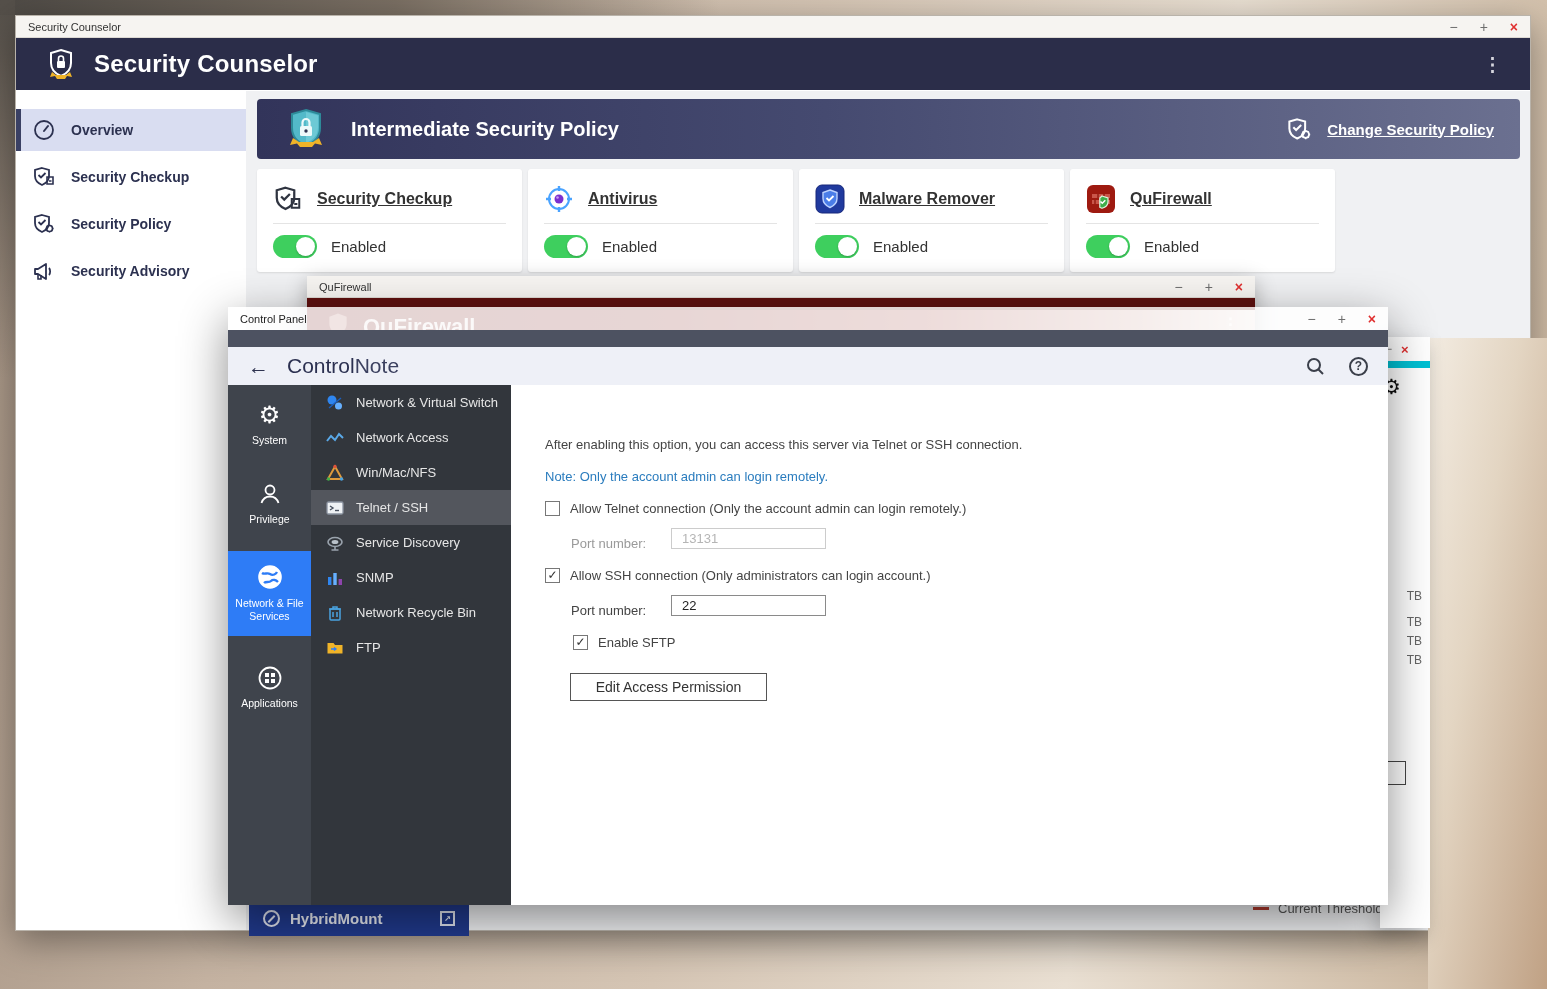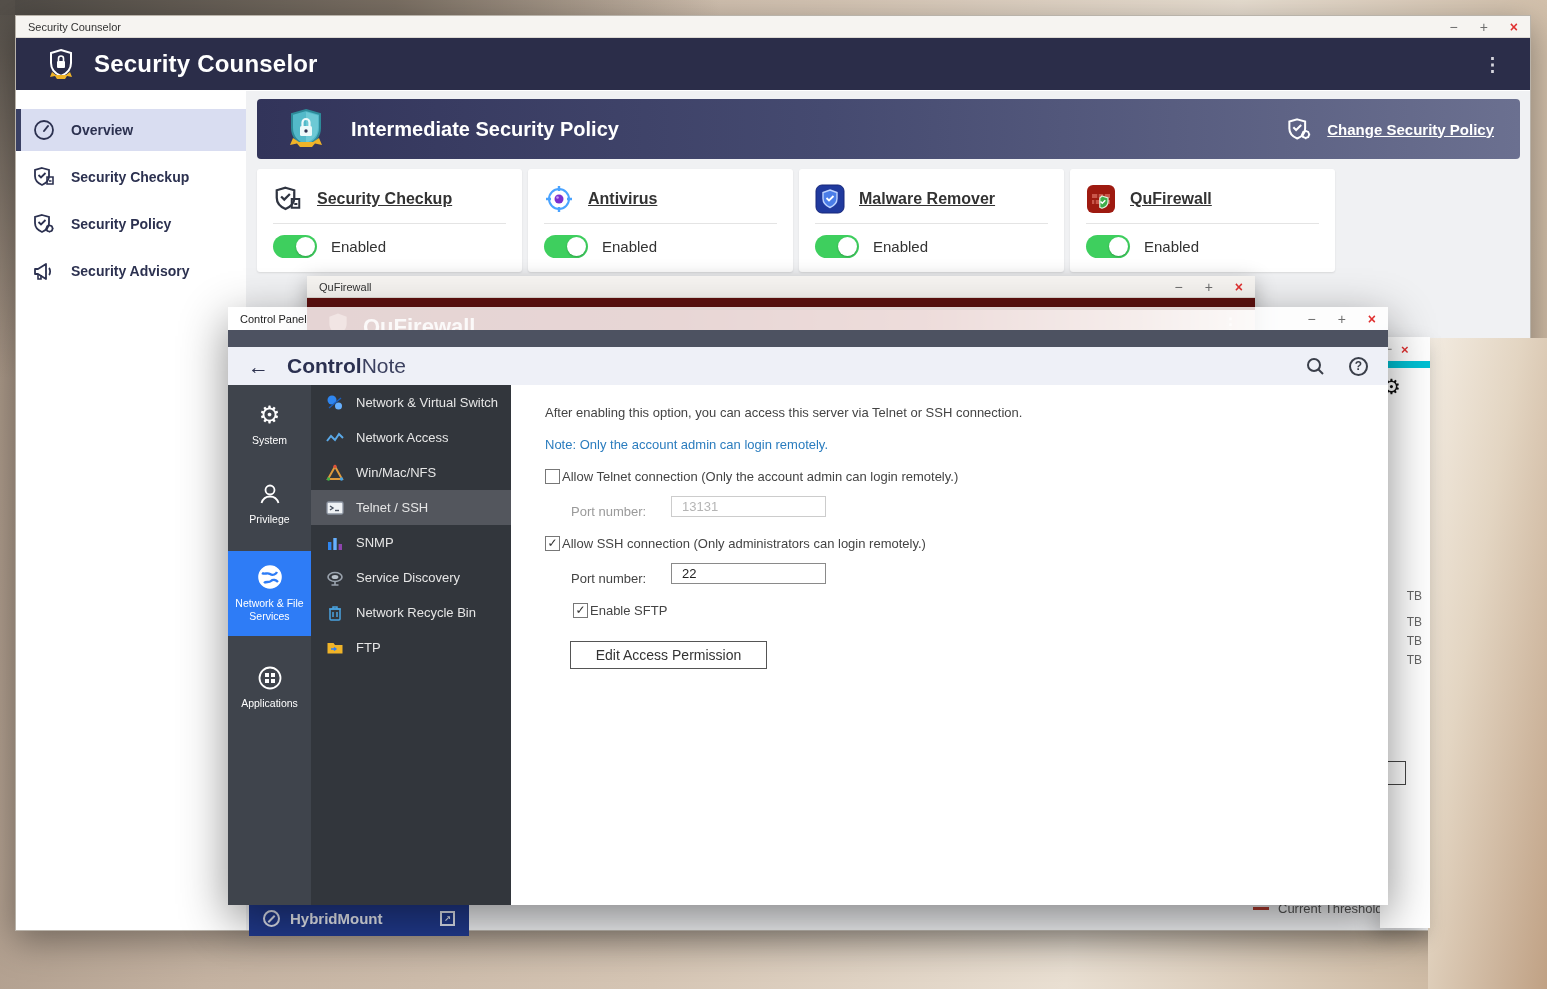--- a/index.html
+++ b/index.html
@@ -76,40 +76,40 @@
 
   
   .cp-win { position:absolute; left:228px; top:307px; width:1160px; height:598px;
     box-shadow:0 14px 44px rgba(0,0,0,.45); z-index:30; background:transparent; }
   .cp-titlebar { height:23px; background:rgba(255,255,255,.82); display:flex; align-items:center;
     padding:0 12px; font-size:11px; color:#222; }
   .cp-darkstrip { height:17px; background:#4d5261; }
   .cp-header { height:38px; background:#eef0f7; display:flex; align-items:center; padding:0 20px; }
   .cp-back { font-size:21px; color:#2e3350; margin-right:18px; line-height:1; }
   .cp-title { font-size:21px; color:#2b3050; }
-  .cp-title .bold { font-weight:700; }
+  .cp-title .bold { font-weight:400; }
   .cp-title .light { font-weight:400; color:#3c4160; }
   .cp-header-icons { margin-left:auto; display:flex; align-items:center; gap:24px; }
   .help-circle { width:19px; height:19px; border:2px solid #3a3f4a; border-radius:50%; font-size:12px; font-weight:700;
     color:#3a3f4a; text-align:center; line-height:15px; }
   .cp-body { display:flex; height:520px; background:#fff; }
   .cp-cats { width:83px; background:#3f444c; padding-top:8px; display:flex; flex-direction:column; }
   .cat { display:flex; flex-direction:column; align-items:center; gap:6px; padding:9px 2px;
     color:#fff; font-size:10.5px; text-align:center; line-height:1.25; margin-bottom:16px; }
   .cat.active { background:#2e7cf6; padding:12px 2px; margin-bottom:20px; }
   .cat .glyph { font-size:24px; line-height:26px; color:#fff; }
   .cp-subnav { width:200px; background:#32363c; }
   .sub-item { height:35px; display:flex; align-items:center; gap:12px; padding-left:14px;
     color:#e6e6e6; font-size:13px; }
   .sub-item.selected { background:#53565d; }
   .sub-ico { width:19px; height:19px; flex:0 0 auto; display:flex; align-items:center; justify-content:center; }
-  .cp-content { flex:1; position:relative; background:#fff; font-size:13px; color:#444; }
+  .cp-content { flex:1; position:relative; background:#fff; font-size:13px; color:#444;margin-top:32px; }
   .abs { position:absolute; }
   .note-text { color:#2a7cbe; }
-  .cb-row { display:flex; align-items:center; gap:2px; }
+  .cb-row { display:flex; align-items:center; gap:10px; }
   .cb { width:15px; height:15px; border:1px solid #777; background:#fff; font-size:12px; line-height:13px;
     text-align:center; color:#333; flex:0 0 auto; }
   .port-label-off { color:#9a9a9a; }
   .port-input { width:155px; height:21px; border:1px solid #ccc; padding:0 10px; font-size:13px;
     color:#b5b5b5; font-family:"Liberation Sans", sans-serif; background:#fff; }
   .port-input.on { border:1px solid #8a8a8a; color:#222; }
   .btn { background:#fff; border:1px solid #555; color:#333; font-size:14px;
     font-family:"Liberation Sans", sans-serif; }
   .edit-btn { width:197px; height:28px; }
   .apply-bar { position:absolute; left:0; right:0; bottom:0; height:62px; background:#fcfcfc; border-top:1px solid #ddd; }
@@ -457,40 +457,40 @@
               <rect x="1" y="3" width="16" height="12" rx="1.5" fill="#eef1f4" stroke="#8b93a0" stroke-width="1.3"></rect>
               <path d="M4 7l3 2-3 2" fill="none" stroke="#4a5260" stroke-width="1.4"></path>
               <path d="M9 11.5h4" stroke="#4a5260" stroke-width="1.4"></path>
             </svg>
         </span>
         <span>Telnet / SSH</span>
       </div>
       <div class="sub-item">
         <span class="sub-ico">
           <svg width="18" height="18" viewBox="0 0 18 18">
+              <ellipse cx="9" cy="8" rx="7" ry="4.5" fill="none" stroke="#9aa3ad" stroke-width="1.6"></ellipse>
+              <ellipse cx="9" cy="8" rx="3.4" ry="2" fill="#b9c1c9"></ellipse>
+              <path d="M9 12.5V16M5.5 16h7" stroke="#9aa3ad" stroke-width="1.6"></path>
+            </svg>
+        </span>
+        <span>Service Discovery</span>
+      </div>
+      <div class="sub-item">
+        <span class="sub-ico">
+          <svg width="18" height="18" viewBox="0 0 18 18">
               <rect x="2" y="8" width="3.4" height="8" fill="#2f86f0"></rect>
               <rect x="7.3" y="4" width="3.4" height="12" fill="#66b0ff"></rect>
               <rect x="12.6" y="10" width="3.4" height="6" fill="#8e44ad"></rect>
             </svg>
         </span>
         <span>SNMP</span>
       </div>
       <div class="sub-item">
         <span class="sub-ico">
           <svg width="18" height="18" viewBox="0 0 18 18">
-              <ellipse cx="9" cy="8" rx="7" ry="4.5" fill="none" stroke="#9aa3ad" stroke-width="1.6"></ellipse>
-              <ellipse cx="9" cy="8" rx="3.4" ry="2" fill="#b9c1c9"></ellipse>
-              <path d="M9 12.5V16M5.5 16h7" stroke="#9aa3ad" stroke-width="1.6"></path>
-            </svg>
-        </span>
-        <span>Service Discovery</span>
-      </div>
-      <div class="sub-item">
-        <span class="sub-ico">
-          <svg width="18" height="18" viewBox="0 0 18 18">
               <rect x="4" y="5" width="10" height="11" rx="1" fill="none" stroke="#4aa3e0" stroke-width="1.5"></rect>
               <path d="M3 5h12M7 5V3h4v2M7 8v5M11 8v5" stroke="#4aa3e0" stroke-width="1.5" fill="none"></path>
             </svg>
         </span>
         <span>Network Recycle Bin</span>
       </div>
       <div class="sub-item">
         <span class="sub-ico">
           <svg width="18" height="18" viewBox="0 0 18 18">
               <path d="M1.5 4h6l1.5 2h7.5v8.5h-15z" fill="#f0b429"></path>
@@ -507,21 +507,21 @@
 
       <div class="abs cb-row" style="left:34px; top:84px;">
         <span class="cb"></span>
         <span>Allow Telnet connection (Only the account admin can login remotely.)</span>
       </div>
       <div class="abs port-label-off" style="left:60px; top:119px;">Port number:</div>
       <input class="abs port-input" style="left: 160px; top: 111px;" value="13131">
 
       <div class="abs cb-row" style="left:34px; top:151px;">
         <span class="cb">✓</span>
-        <span>Allow SSH connection (Only administrators can login remotely.)</span>
+        <span>Allow SSH connection (Only administrators can login account.)</span>
       </div>
       <div class="abs" style="left:60px; top:186px;">Port number:</div>
       <input class="abs port-input on" style="left: 160px; top: 178px;" value="22">
 
       <div class="abs cb-row" style="left:62px; top:218px;">
         <span class="cb">✓</span>
         <span>Enable SFTP</span>
       </div>
 
       <button class="abs btn edit-btn" style="left:59px; top:256px;">Edit Access Permission</button>

